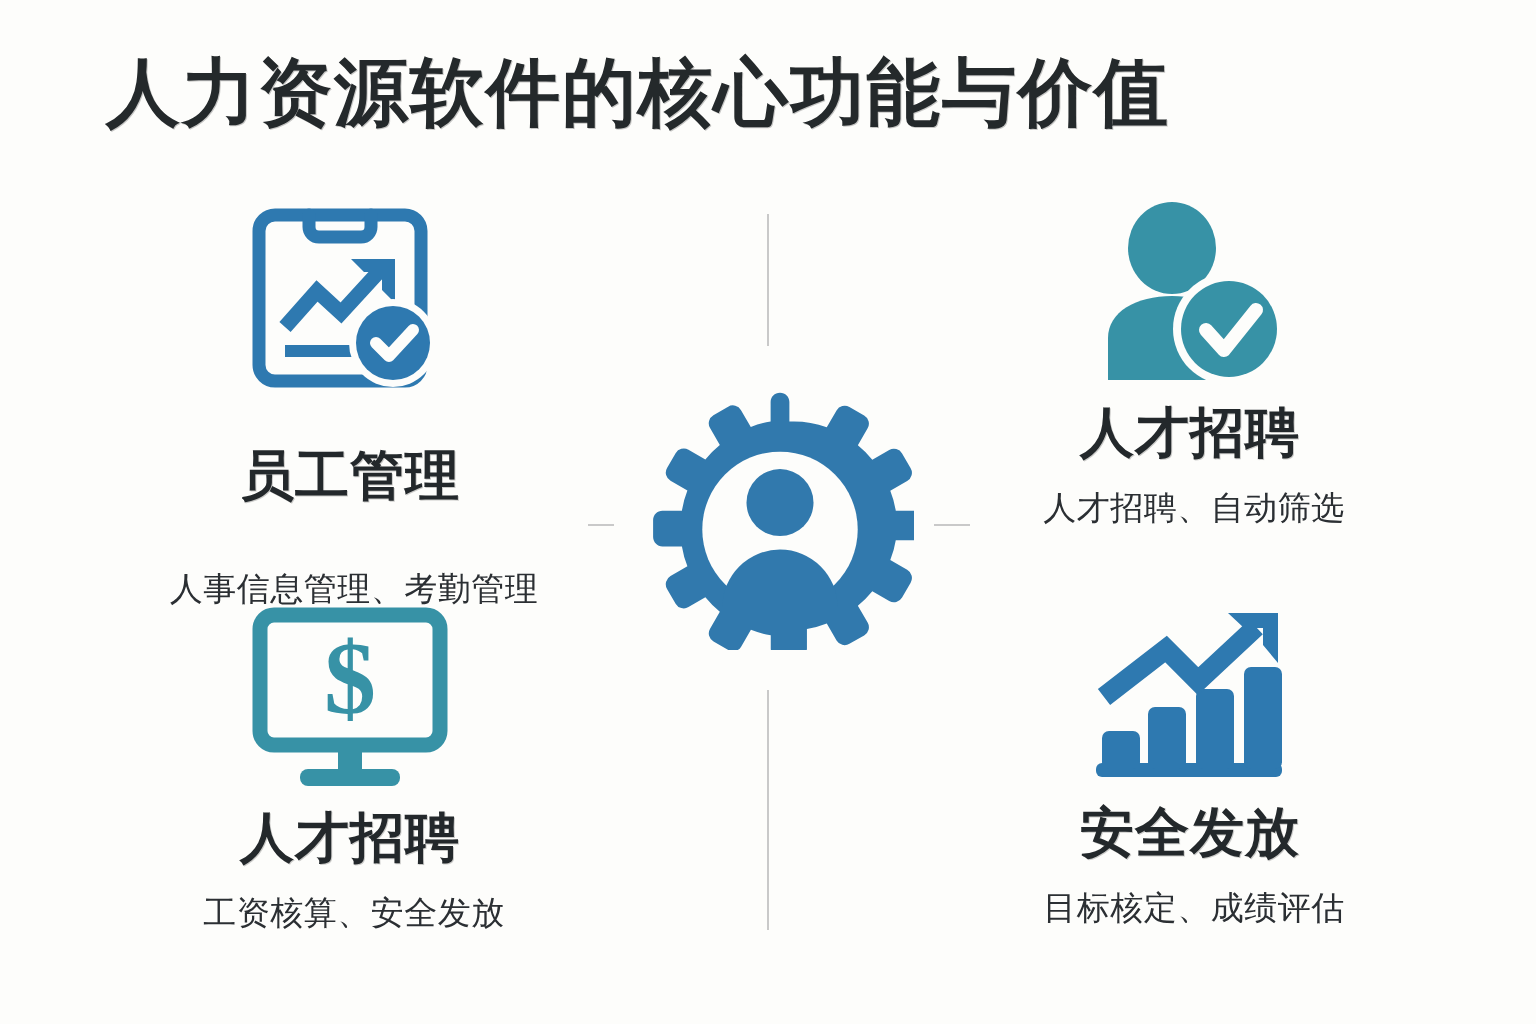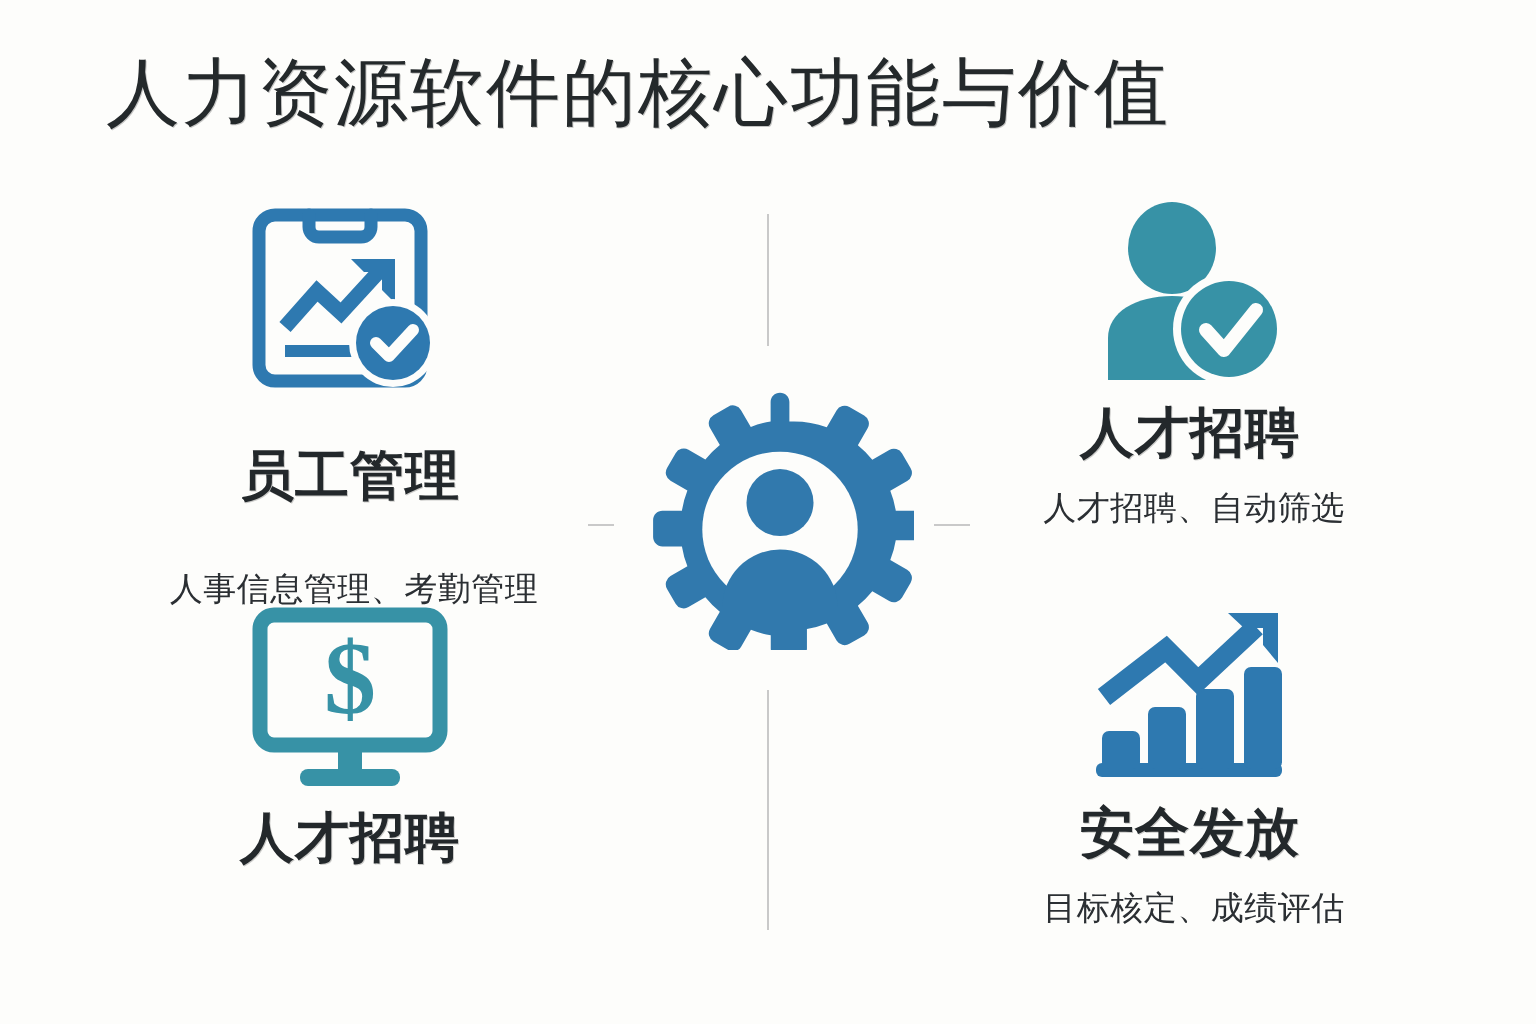--- a/index.html
+++ b/index.html
@@ -22,21 +22,21 @@
 
   
   .page-title {
     position: absolute;
     top: 52px;
     left: 0;
     width: 1276px;
     text-align: center;
     font-size: 74px;
     line-height: 1.1;
-    font-weight: 400;
+    font-weight: 700;
     letter-spacing: 2px;
     color: #24292b;
     text-shadow: 1px 1px 0 rgba(0,0,0,0.22);
   }
 
   
   .hub {
     position: absolute;
     left: 646px;
     top: 382px;
@@ -165,20 +165,21 @@
       <span>
         <svg width="200" height="190" viewBox="0 0 200 190" xmlns="http://www.w3.org/2000/svg">
           <rect x="10" y="12" width="180" height="130" rx="14" ry="14" fill="none" stroke="#3792a6" stroke-width="15"></rect>
           <rect x="88" y="142" width="24" height="30" fill="#3792a6"></rect>
           <rect x="50" y="166" width="100" height="17" rx="8" ry="8" fill="#3792a6"></rect>
           <text x="100" y="110" text-anchor="middle" font-family="'Liberation Serif', 'DejaVu Serif', serif" font-size="104" font-weight="bold" fill="#3792a6">$</text>
         </svg>
       </span>
     </div>
     <div class="card-heading">人才招聘</div>
+    <div class="card-sub">工资核算、安全发放</div>
   </div>
 
   <div class="card card-br">
     <div class="card-icon">
       <span>
         <svg width="205" height="185" viewBox="0 0 205 185" xmlns="http://www.w3.org/2000/svg">
 
           <rect x="8" y="162" width="186" height="14" rx="6" ry="6" fill="#2e79b0"></rect>
 
           <rect x="14" y="130" width="38" height="38" rx="7" ry="7" fill="#2e79b0"></rect>

